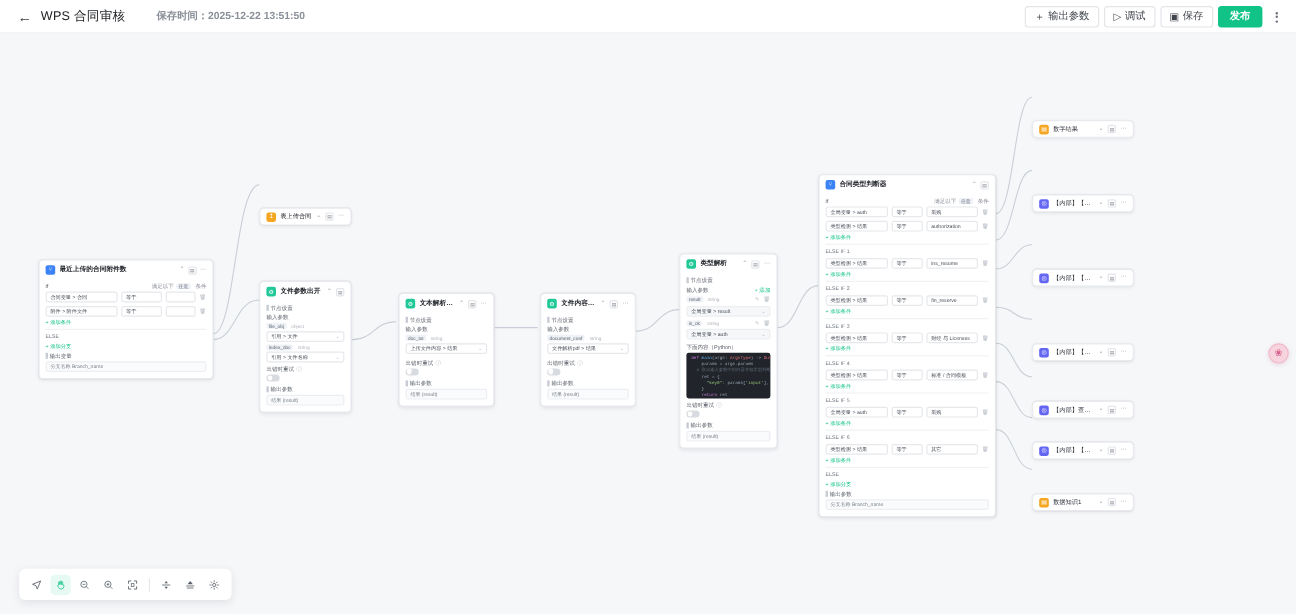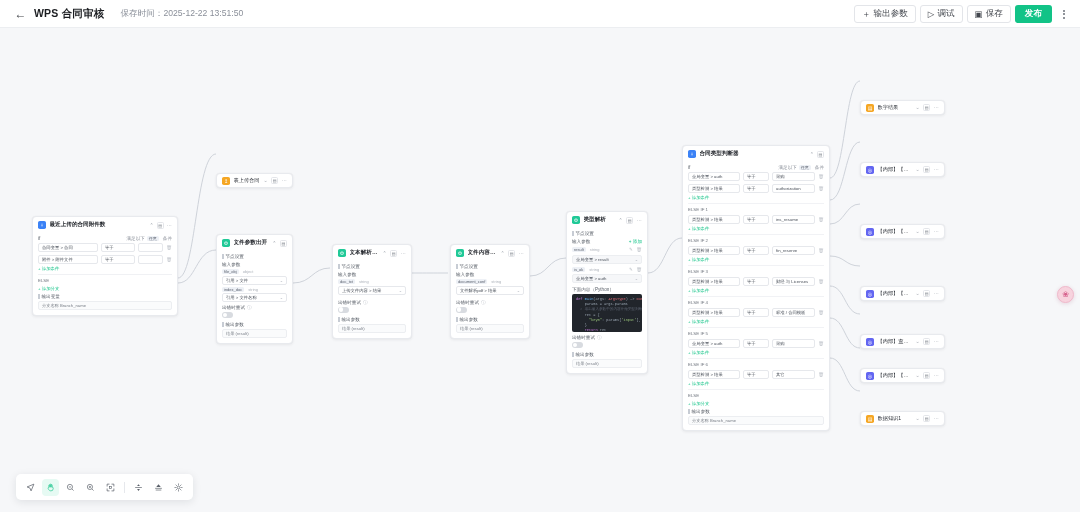--- a/index.html
+++ b/index.html
@@ -19,22 +19,22 @@
     display: flex; align-items: center;
     border-bottom: 1px solid #eceef1;
     z-index: 40;
   }
   .hdr-left { display: flex; align-items: center; gap: 7px; padding-left: 14px; }
   .back-arrow {
     width: 13px; height: 13px; cursor: pointer;
     display: flex; align-items: center; justify-content: center;
     color: #3c3f44; font-size: 12px; line-height: 1;
   }
-  .doc-title { font-size: 10.5px; font-weight: bold; color: #1b1d21; letter-spacing: .2px; }
-  .save-time { font-size: 8.6px; color: #8a8f99; margin-left: 9px; white-space: nowrap; }
+  .doc-title { font-size: 10.5px; font-weight: normal; color: #1b1d21; letter-spacing: .2px; }
+  .save-time { font-size: 8.6px; color: #8a8f99; margin-left: 19px; white-space: nowrap; font-weight: bold; }
 
   .hdr-right {
     position: absolute; right: 9px; top: 0; height: 28px;
     display: flex; align-items: center; gap: 4px;
   }
   .hbtn {
     height: 18px; border: 1px solid #e3e5e9; border-radius: 3px;
     background: #fff; color: #42464d; font-size: 8.6px;
     display: flex; align-items: center; gap: 3px;
     padding: 0 7px; cursor: pointer; white-space: nowrap;

